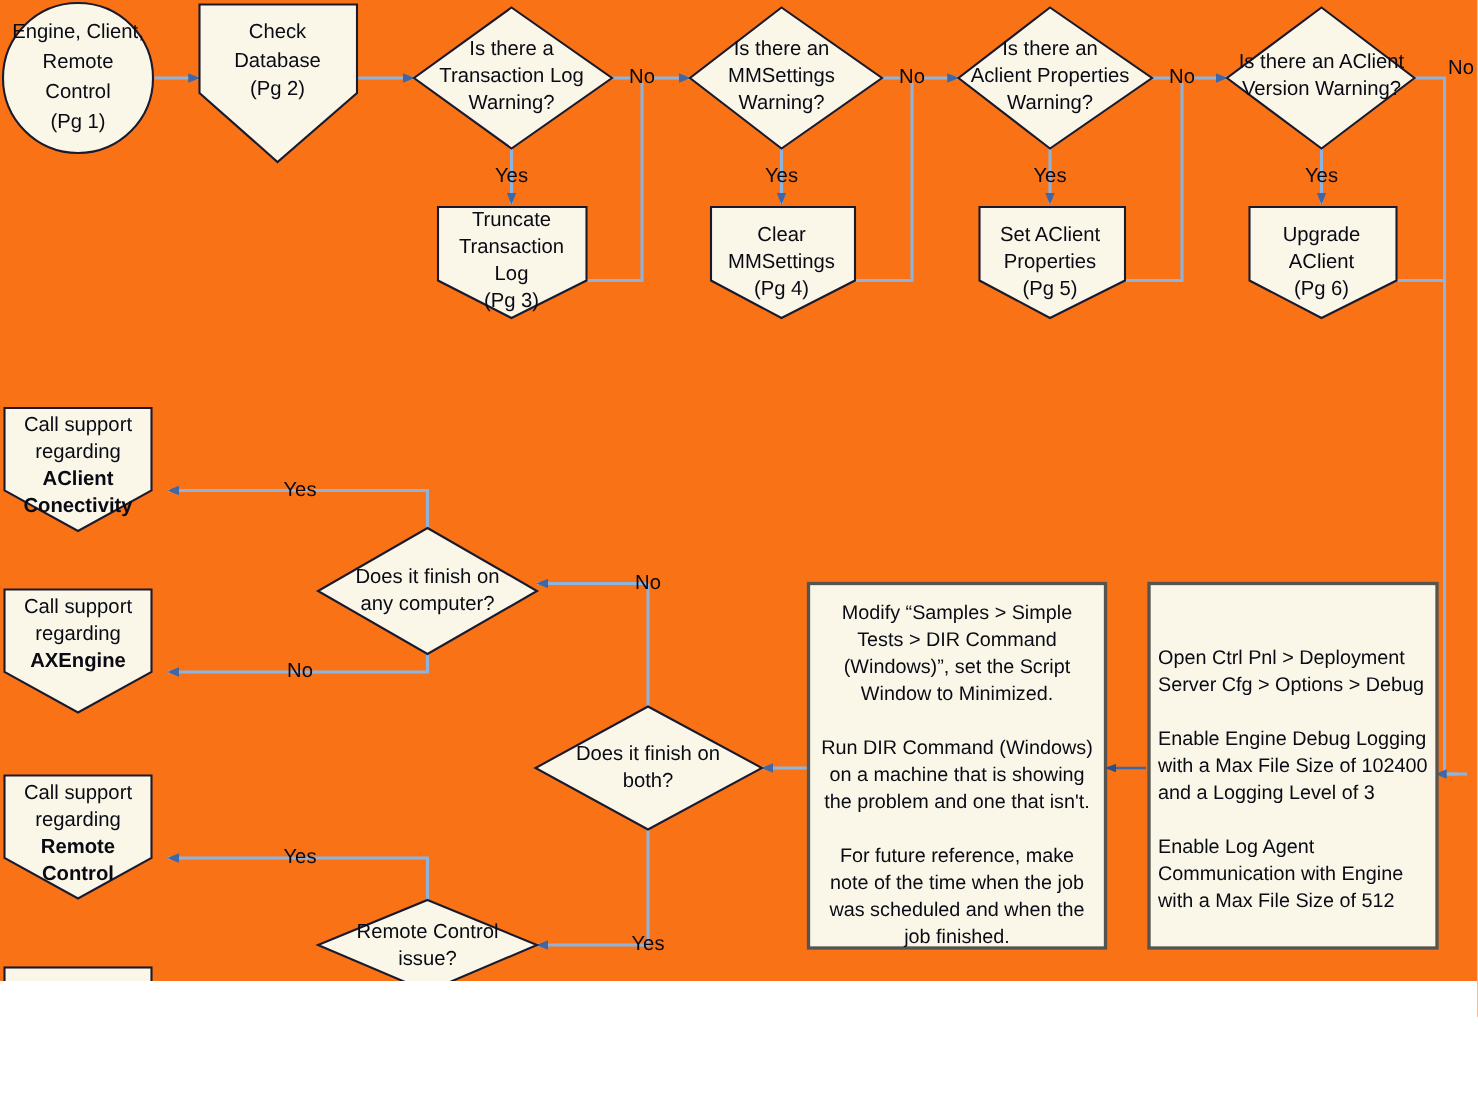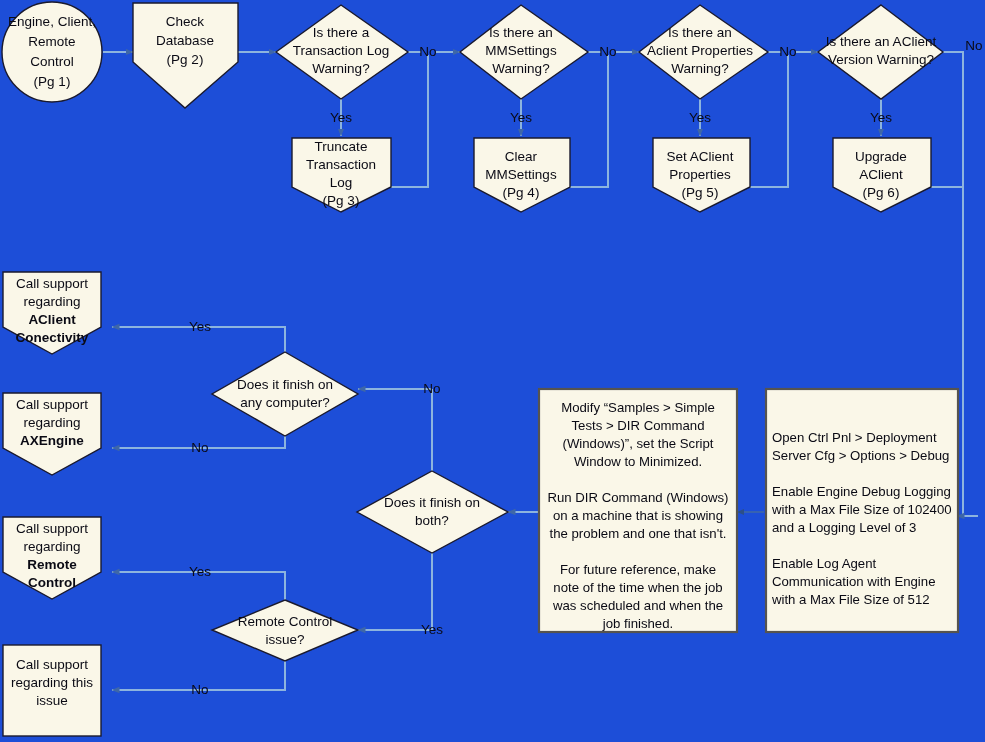--- a/index.html
+++ b/index.html
@@ -7,22 +7,22 @@
     margin: 0;
     padding: 0;
     background: #ffffff;
   }
   body {
     font-family: "Liberation Sans", "DejaVu Sans", sans-serif;
   }
   #canvas {
     position: relative;
     width: 985px;
-    height: 742px;
-    background: #1d4ed8;
+    height: 654px;
+    background: #f97316;
     overflow: hidden;
   }
   svg.layer {
     position: absolute;
     left: 0;
     top: 0;
     width: 985px;
     height: 742px;
     overflow: visible;
   }

